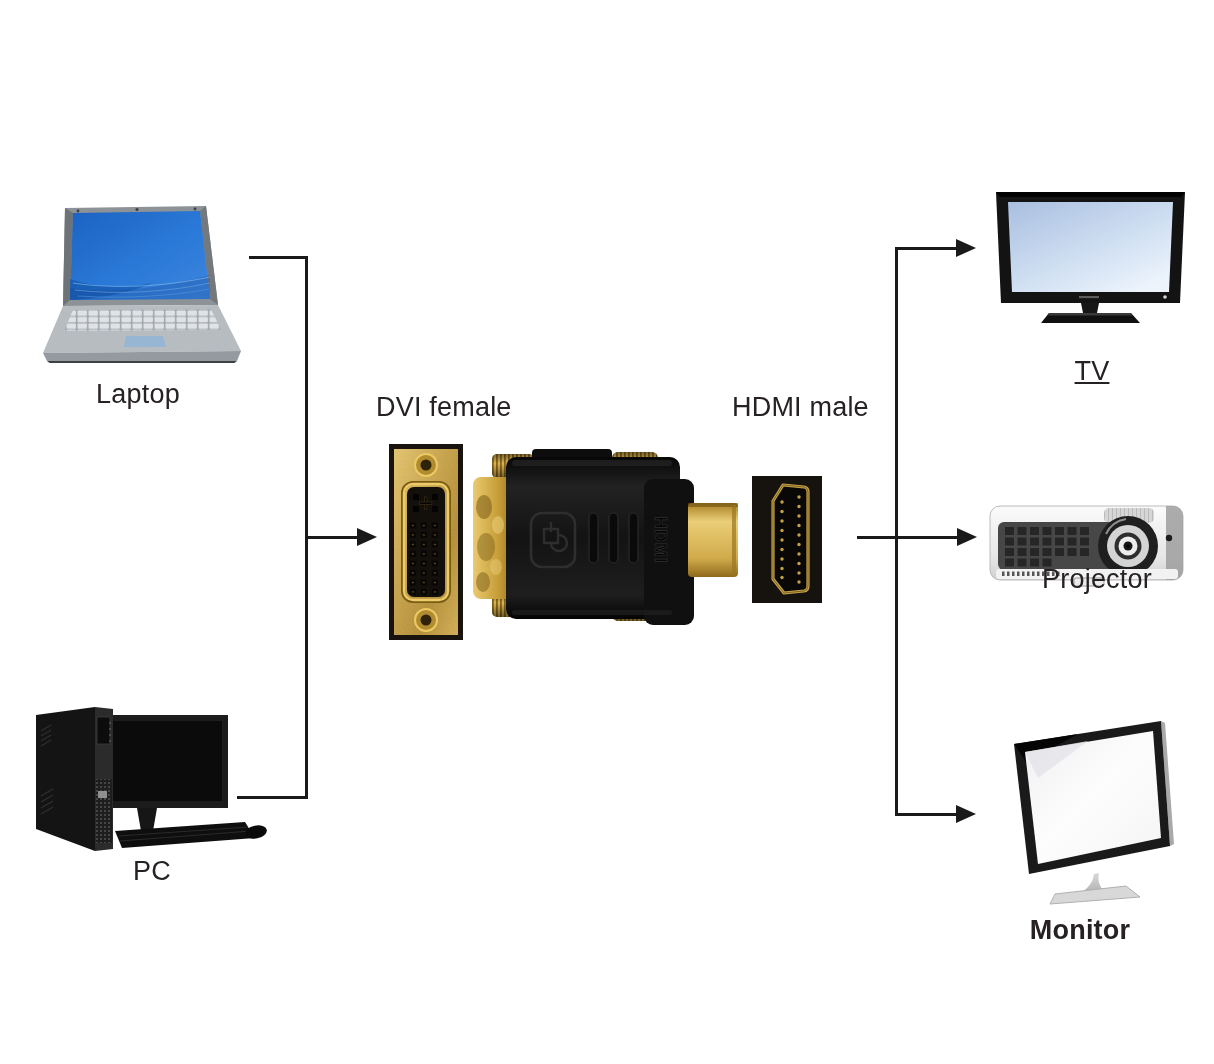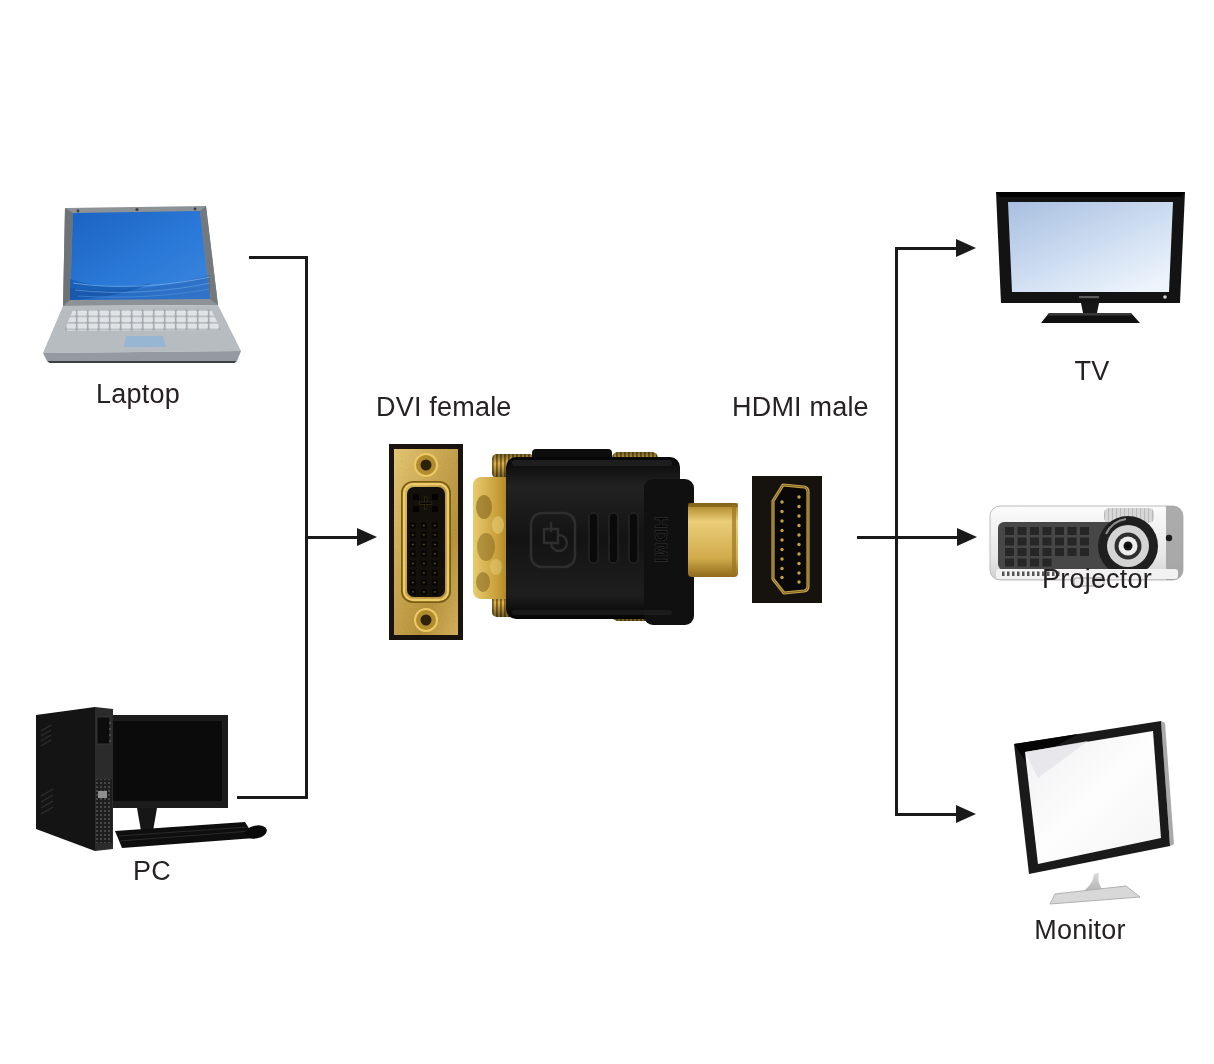--- a/index.html
+++ b/index.html
@@ -289,21 +289,21 @@
   <polygon points="3,1 192,1 187,112 8,112" fill="#131313"></polygon>
   <polygon points="3,1 192,1 188,6 7,6" fill="#000000"></polygon>
   <polygon points="15,11 180,11 176,101 19,101" fill="url(#tvScr)"></polygon>
   <rect x="86" y="105" width="20" height="2.2" fill="#5c5c5c"></rect>
   <circle cx="172" cy="106" r="1.8" fill="#d8d8d8"></circle>
   <polygon points="88,112 106,112 104,122 90,122" fill="#161616"></polygon>
   <polygon points="56,122 138,122 147,132 48,132" fill="#101010"></polygon>
   <polygon points="56,122 138,122 139,124.5 55,124.5" fill="#3a3a3a"></polygon>
 </svg>
 </div>
-<div class="label center" style="left:1022px;top:356px;width:140px;">TV</div>
+<div class="label center" style="left:1022px;top:356px;width:140px;text-decoration:underline;">TV</div>
 
 <div class="dev" style="left:988px;top:502px;width:198px;height:86px;">
 <svg width="198" height="86" viewBox="0 0 198 86">
   <defs>
     <linearGradient id="projBody" x1="0" y1="0" x2="0" y2="1">
       <stop offset="0" stop-color="#fbfbfb"></stop>
           <stop offset="0.7" stop-color="#e6e6e6"></stop>
           <stop offset="1" stop-color="#cfcfcf"></stop>
     </linearGradient>
     <pattern id="projHatch" width="4" height="4" patternUnits="userSpaceOnUse">
@@ -387,13 +387,13 @@
   </defs>
   <polygon points="163,3 172,128 176,126 167,5" fill="#a9a9a9"></polygon>
   <polygon points="16,26 163,3 172,128 31,156" fill="#1a1a1a"></polygon>
   <polygon points="16,26 80,16 28,44" fill="#050505"></polygon>
   <polygon points="27,34 155,13 163,120 40,146" fill="url(#monScr)"></polygon>
   <polygon points="27,34 90,23 40,60" fill="#e4e4e8" opacity="0.8"></polygon>
   <path d="M96,156 C95,165 89,172 79,177 L105,172 C100,166 100,160 101,155 Z" fill="url(#monSilver)"></path>
   <polygon points="57,176 128,168 142,179 52,186" fill="#d8d8d8" stroke="#b0b0b0" stroke-width="1"></polygon>
 </svg>
 </div>
-<div class="label center" style="left:1010px;top:915px;width:140px;">Monitor</div>
+<div class="label center" style="left:1010px;top:915px;width:140px;font-weight:bold;">Monitor</div>
 
 </body></html>

